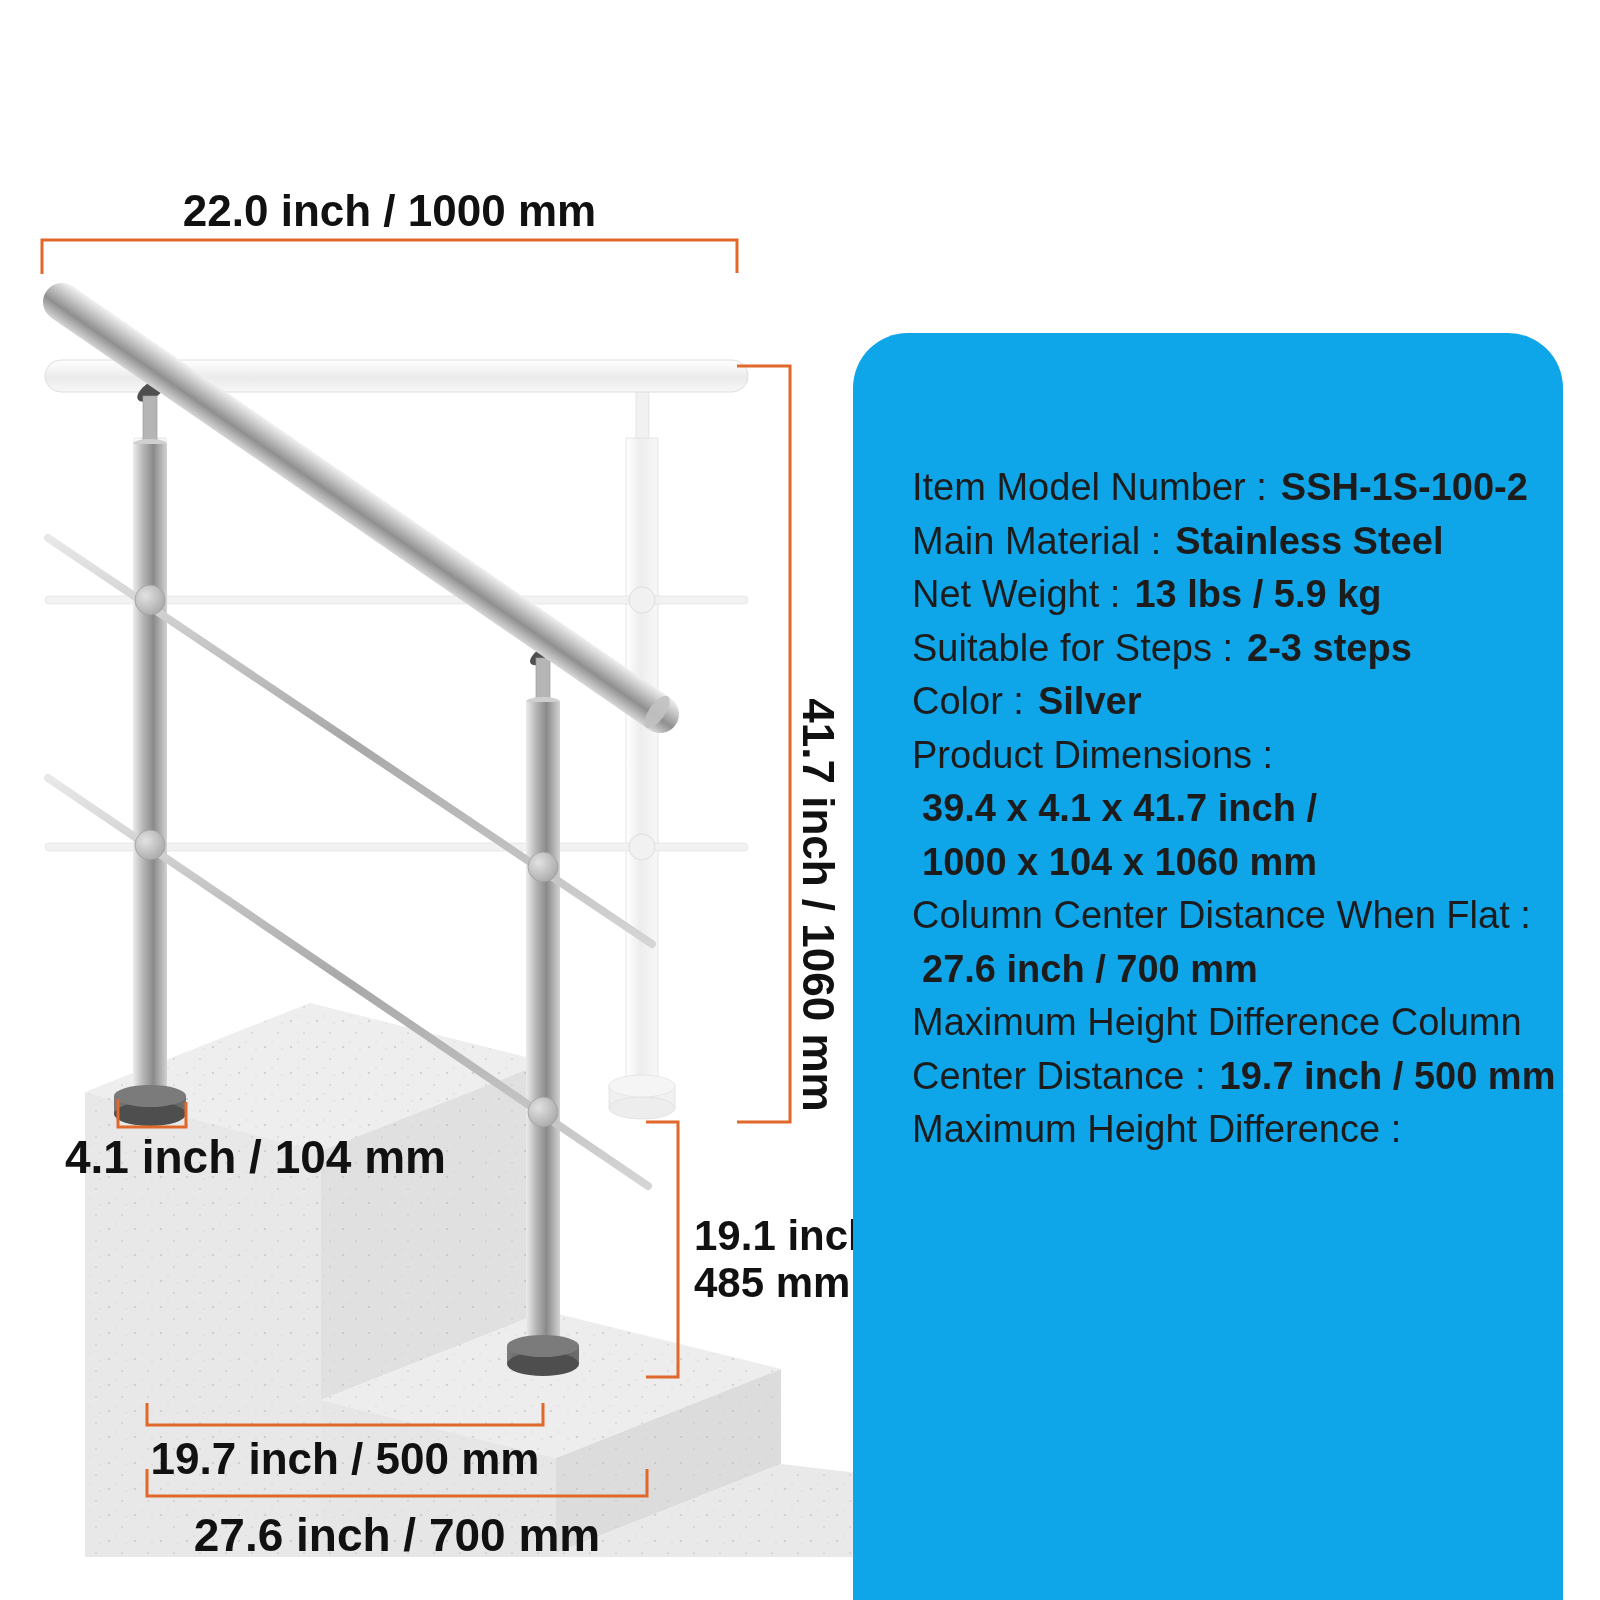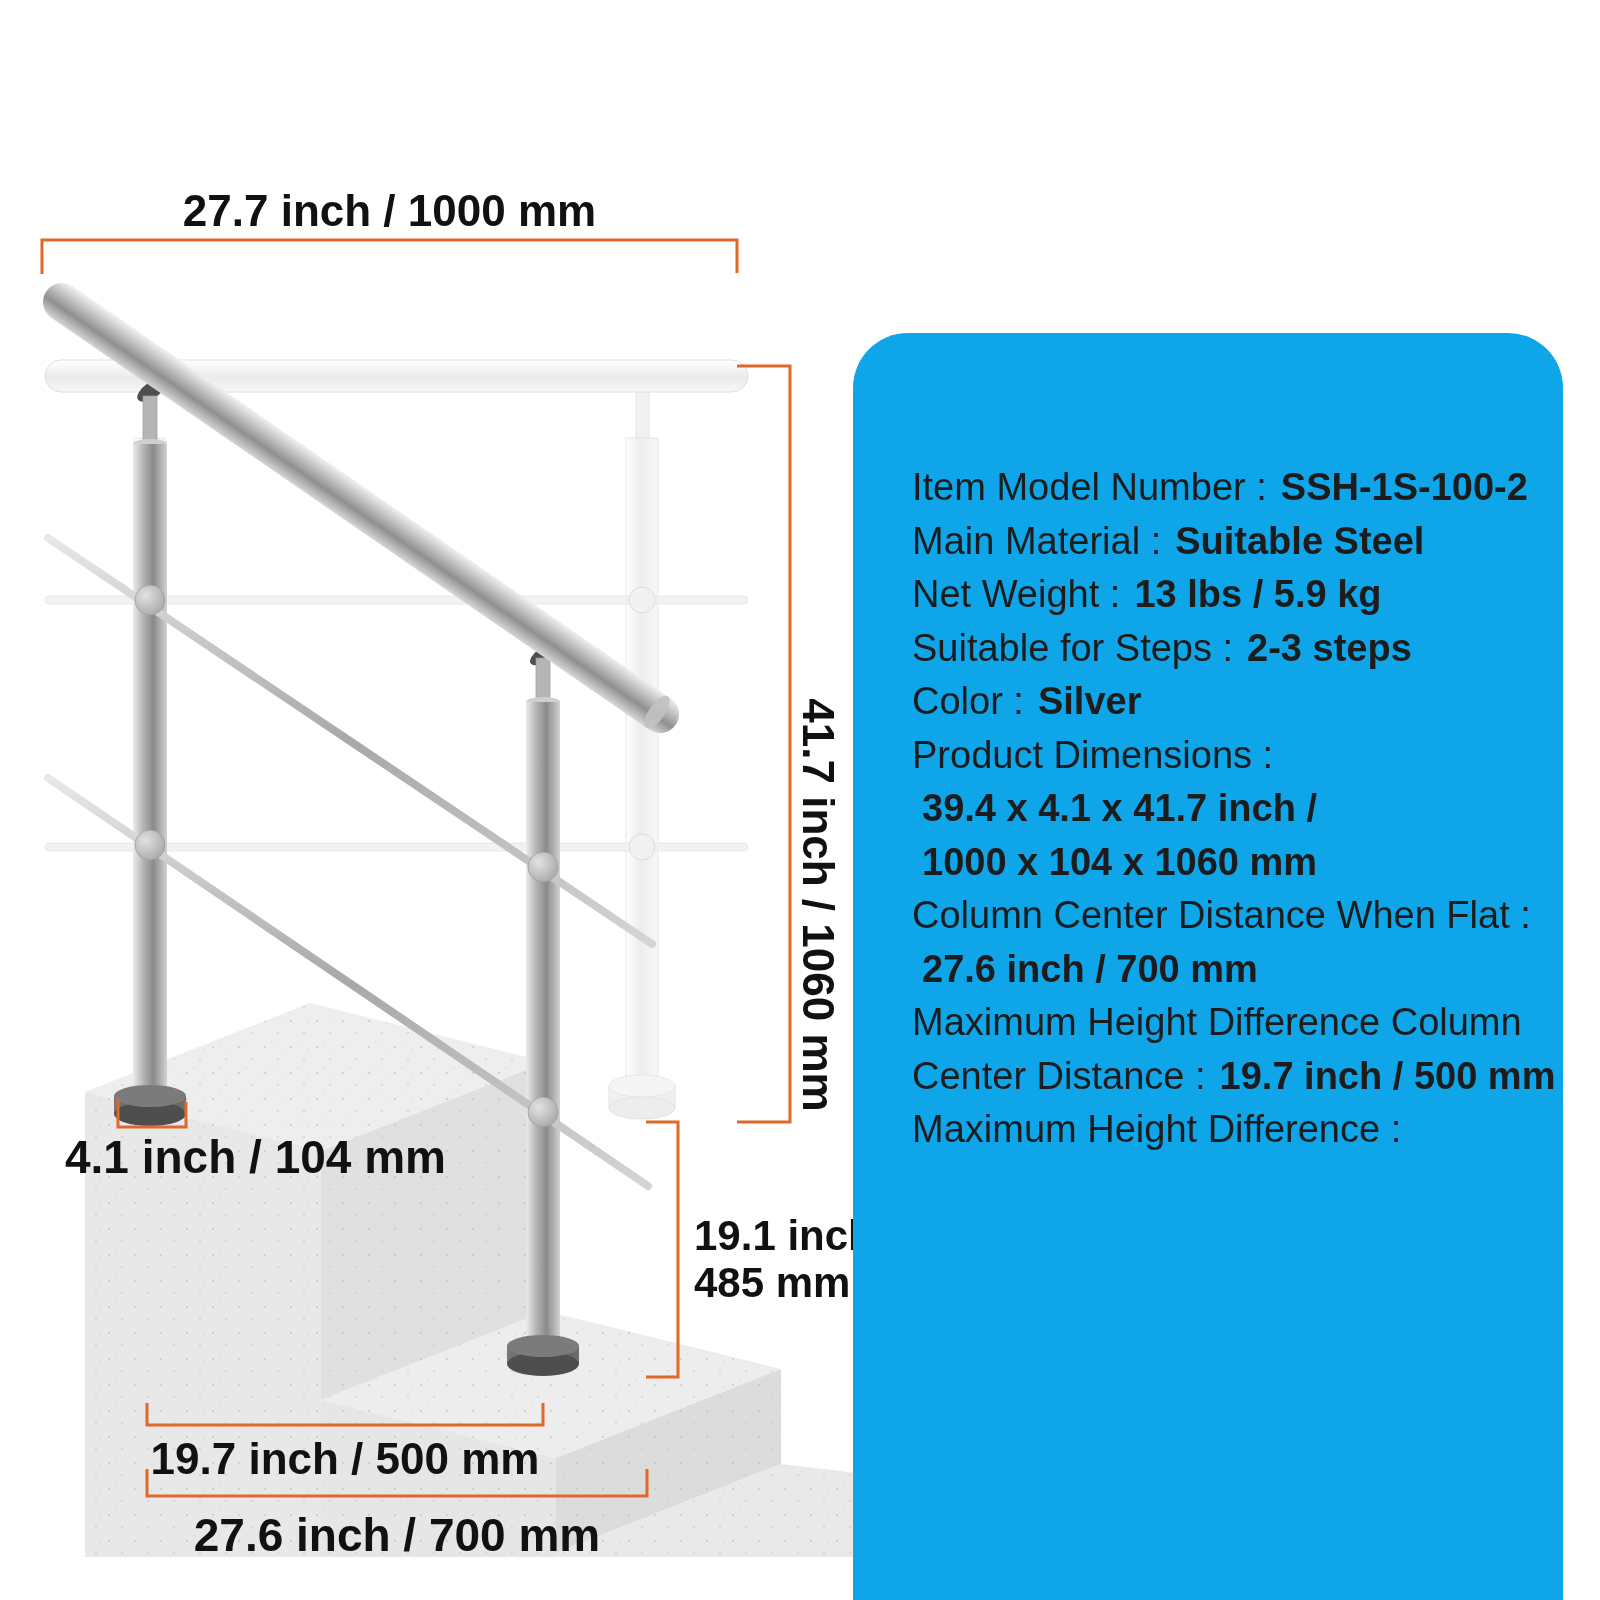--- a/index.html
+++ b/index.html
@@ -154,34 +154,34 @@
       <polyline points="42,274 42,240 737,240 737,273" stroke="#e0682a"></polyline>
       <polyline points="737,366 790,366 790,1122 737,1122" stroke="#e0682a"></polyline>
       <polyline points="118,1099 118,1127 186,1127 186,1102" stroke="#e0682a"></polyline>
       <polyline points="646,1122 678,1122 678,1377 646,1377" stroke="#e0682a"></polyline>
       <polyline points="147,1403 147,1425 543,1425 543,1403" stroke="#e0682a"></polyline>
       <polyline points="147,1469 147,1496 647,1496 647,1469" stroke="#e0682a"></polyline>
     </g>
   </svg>
 
 
-  <div class="dim-label lbl-top">27.7 inch / 1000 mm</div>
+  <div class="dim-label lbl-top">22.0 inch / 1000 mm</div>
   <div class="dim-label lbl-height">41.7 inch / 1060 mm</div>
   <div class="dim-label lbl-base">4.1 inch / 104 mm</div>
   <div class="dim-label lbl-step">
     <div>19.1 inch</div>
     <div>485 mm</div>
   </div>
   <div class="dim-label lbl-colstairs">19.7 inch / 500 mm</div>
   <div class="dim-label lbl-colflat">27.6 inch / 700 mm</div>
 
   <div class="spec-panel">
     <div class="spec-rows">
       <div class="spec-row"><span class="lab">Item Model Number :</span><span class="val">SSH-1S-100-2</span></div>
-      <div class="spec-row"><span class="lab">Main Material :</span><span class="val">Suitable Steel</span></div>
+      <div class="spec-row"><span class="lab">Main Material :</span><span class="val">Stainless Steel</span></div>
       <div class="spec-row"><span class="lab">Net Weight :</span><span class="val">13 lbs / 5.9 kg</span></div>
       <div class="spec-row"><span class="lab">Suitable for Steps :</span><span class="val">2-3 steps</span></div>
       <div class="spec-row"><span class="lab">Color :</span><span class="val">Silver</span></div>
       <div class="spec-row"><span class="lab">Product Dimensions :</span><span class="val"></span></div>
       <div class="spec-row"><span class="lab"></span><span class="val">39.4 x 4.1 x 41.7 inch /</span></div>
       <div class="spec-row"><span class="lab"></span><span class="val">1000 x 104 x 1060 mm</span></div>
       <div class="spec-row"><span class="lab">Column Center Distance When Flat :</span><span class="val"></span></div>
       <div class="spec-row"><span class="lab"></span><span class="val">27.6 inch / 700 mm</span></div>
       <div class="spec-row"><span class="lab">Maximum Height Difference Column</span><span class="val"></span></div>
       <div class="spec-row"><span class="lab">Center Distance :</span><span class="val">19.7 inch / 500 mm</span></div>

